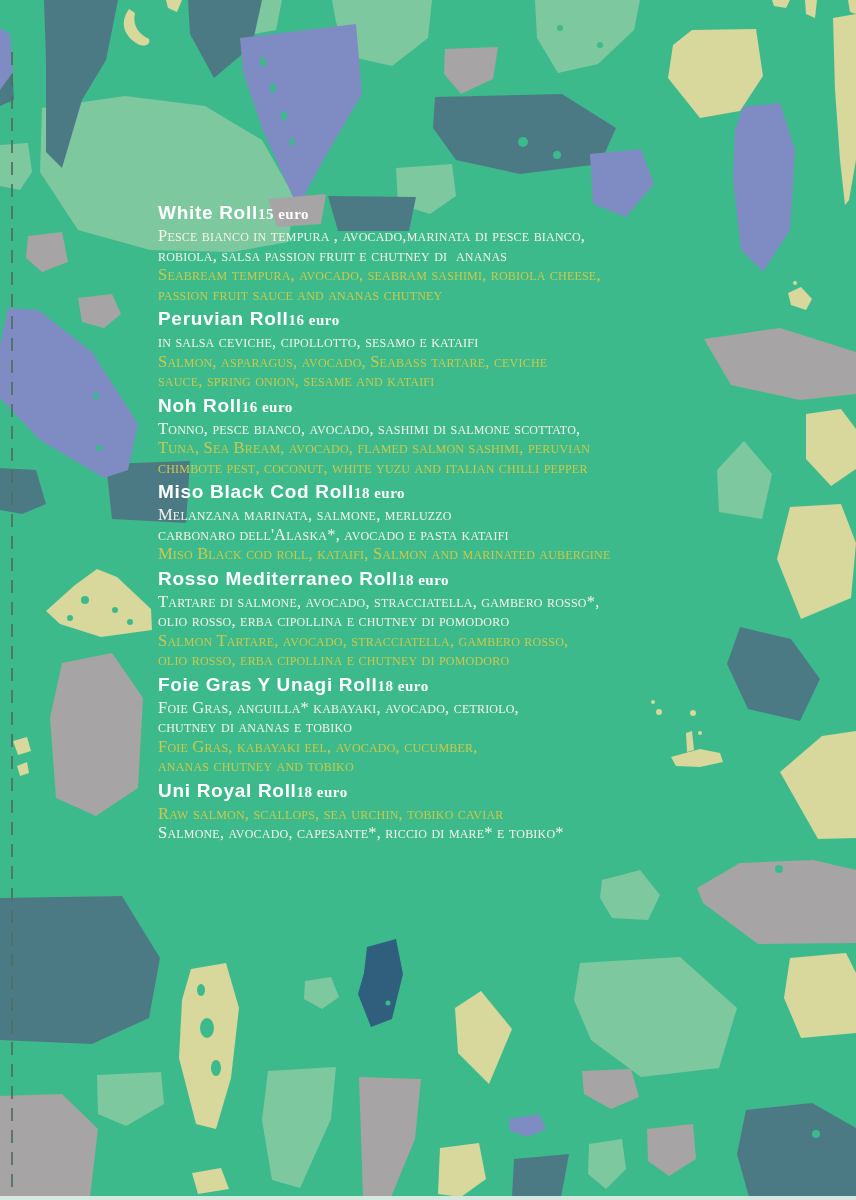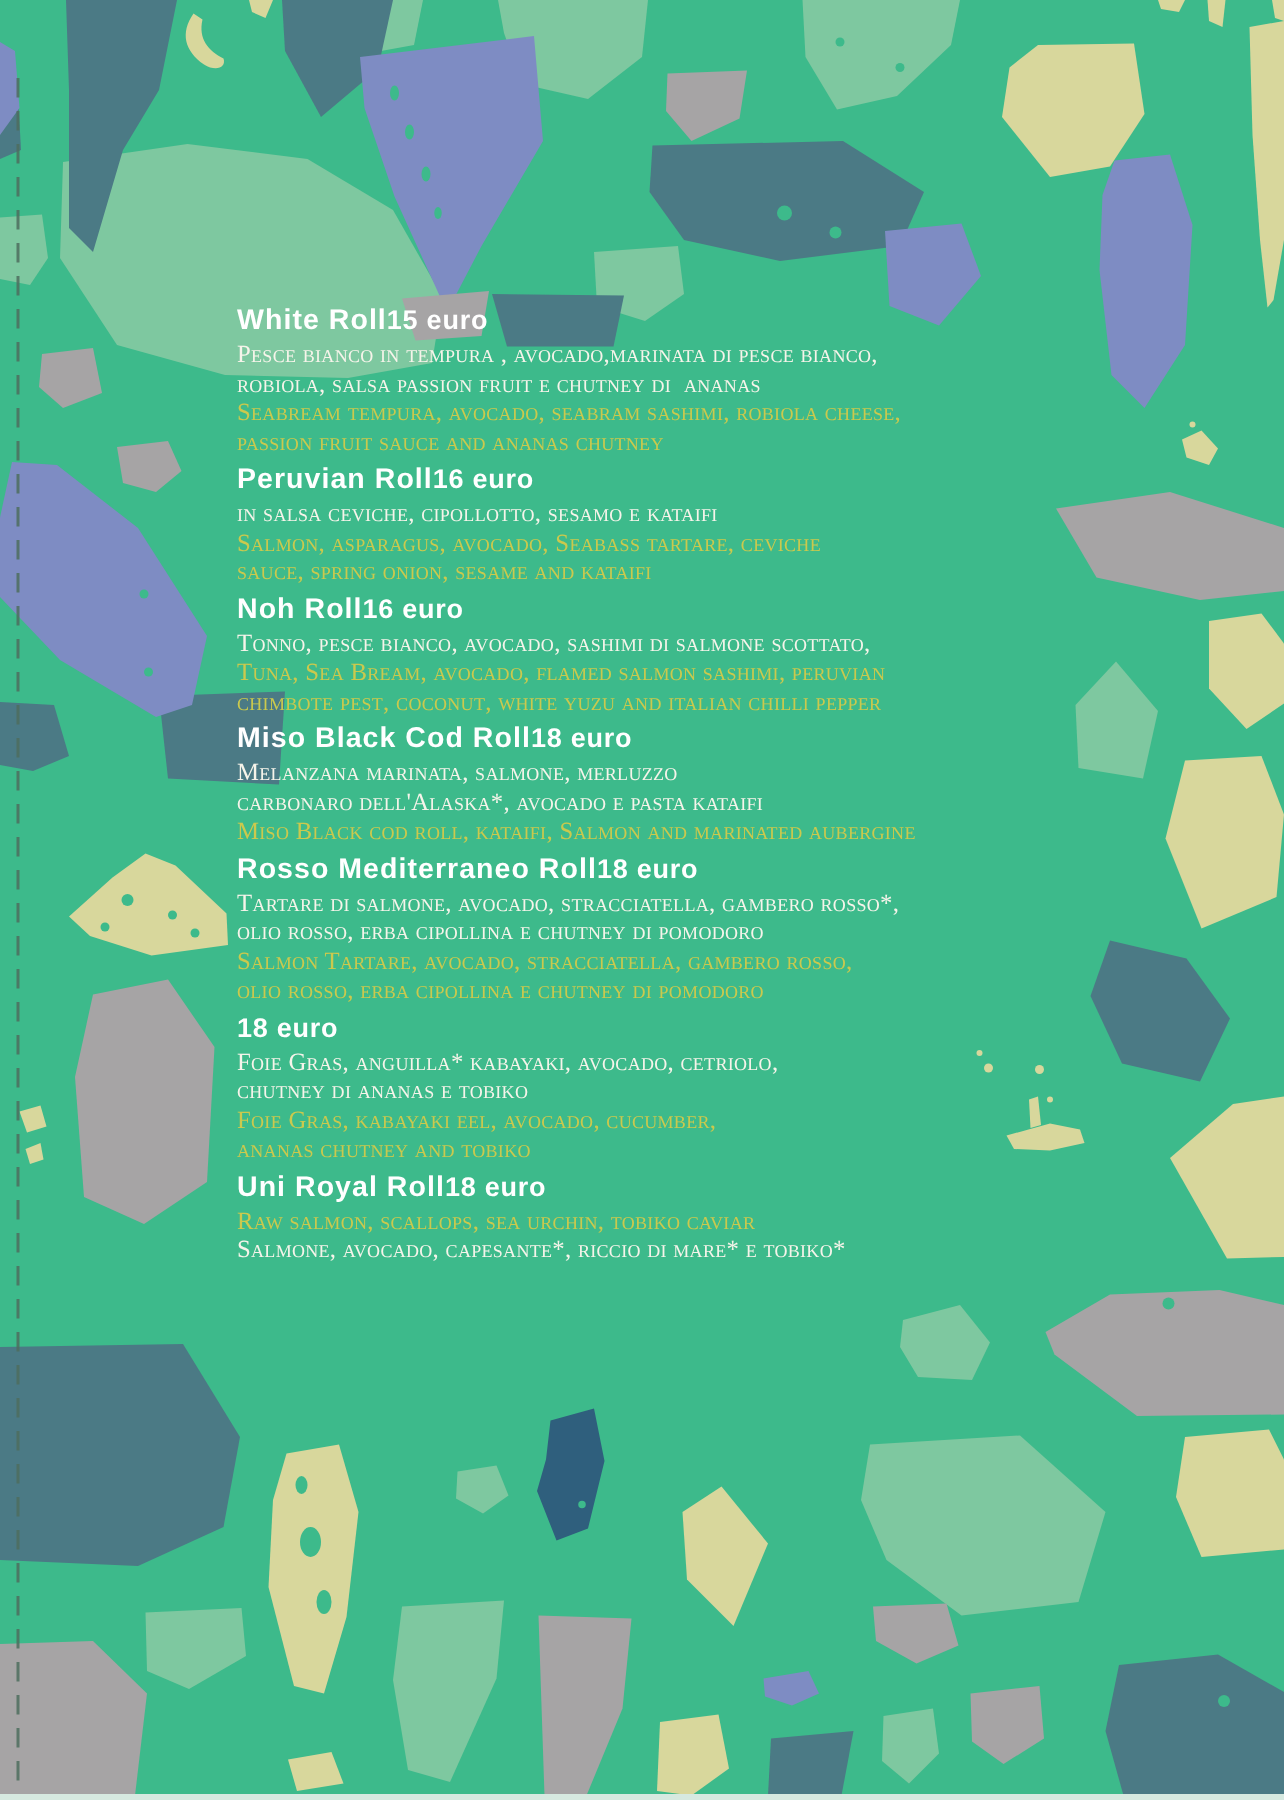--- a/index.html
+++ b/index.html
@@ -23,21 +23,21 @@
   .bstrip{fill:var(--bottom_strip);}
 
   .menu{position:absolute;left:158px;top:200px;width:588px;}
   .item{margin:0 0 2px 0;}
   .hrow{display:flex;justify-content:flex-start;align-items:baseline;height:26px;}
   .name{
     margin:0;font-family:"Liberation Sans",sans-serif;font-weight:600;font-size:19px;
     color:var(--text_white);letter-spacing:.7px;line-height:26px;white-space:pre;
   }
   .price{
-    font-family:Liberation Sans, sans-serif;font-weight:600;font-size:18px;
+    font-family:Liberation Serif, serif;font-weight:600;font-size:15px;
     color:var(--text_white);letter-spacing:.5px;line-height:26px;white-space:pre;
   }
   .line{
     margin:0;font-family:"Liberation Serif",serif;font-variant:small-caps;
     font-size:16.5px;line-height:19.5px;letter-spacing:.2px;white-space:pre;
     color:var(--text_cream);
   }
   .line.en{color:var(--text_yellow);}
 </style>
 </head>
@@ -207,20 +207,21 @@
       <div class="price">18 euro</div>
     </div>
     <p class="line">Tartare di salmone, avocado, stracciatella, gambero rosso*,</p>
     <p class="line">olio rosso, erba cipollina e chutney di pomodoro</p>
     <p class="line en">Salmon Tartare, avocado, stracciatella, gambero rosso,</p>
     <p class="line en">olio rosso, erba cipollina e chutney di pomodoro</p>
   </section>
 
   <section class="item">
     <div class="hrow">
+      <h2 class="name">Foie Gras Y Unagi Roll</h2>
       <div class="price">18 euro</div>
     </div>
     <p class="line">Foie Gras, anguilla* kabayaki, avocado, cetriolo,</p>
     <p class="line">chutney di ananas e tobiko</p>
     <p class="line en">Foie Gras, kabayaki eel, avocado, cucumber,</p>
     <p class="line en">ananas chutney and tobiko</p>
   </section>
 
   <section class="item">
     <div class="hrow">

